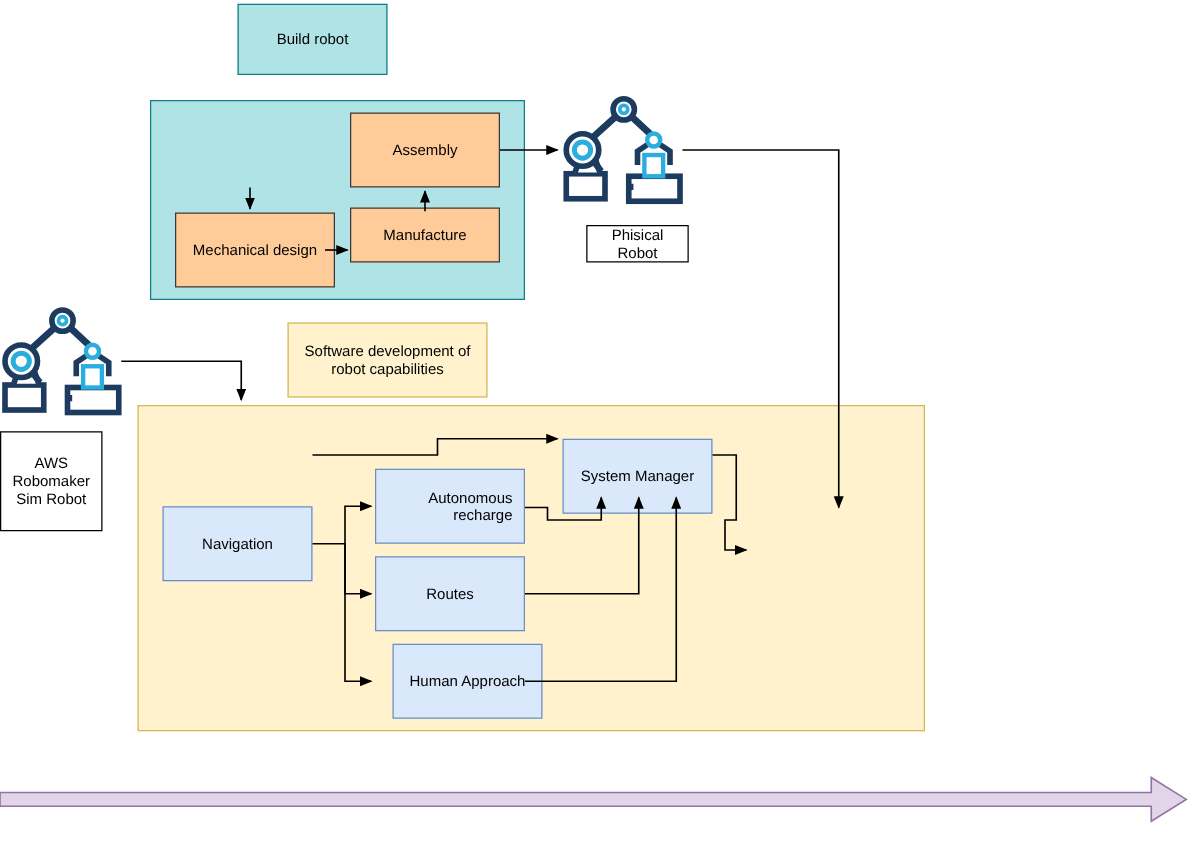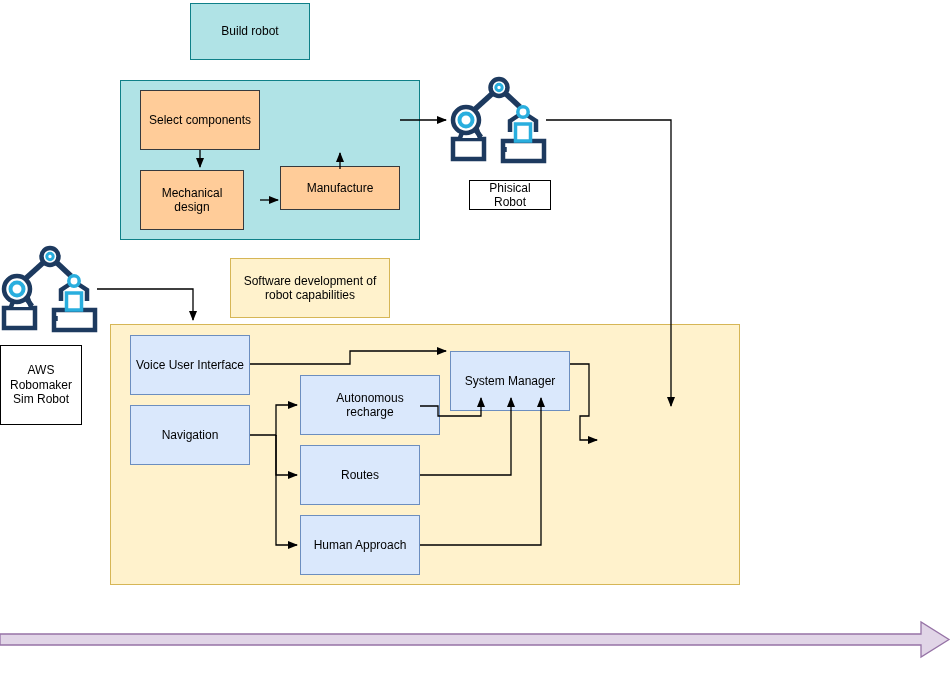--- a/index.html
+++ b/index.html
@@ -34,53 +34,50 @@
 <body>
 
 <div class="canvas">
 
   <div class="node container-box teal" style="left:120px;top:80px;width:300px;height:160px;"></div>
   <div class="node container-box yellow" style="left:110px;top:324px;width:630px;height:261px;"></div>
 
   <div class="node teal" style="left:190px;top:3px;width:120px;height:57px;">
     <span>Build robot</span>
   </div>
-  <div class="node orange" style="left:140px;top:90px;width:120px;height:60px;">
-    <span>Select components</span>
+  <div class="node orange" style="left:280px;top:90px;width:120px;height:60px;">
+    <span>Assembly</span>
   </div>
-  <div class="node orange" style="left:140px;top:170px;width:104px;height:60px;">
+  <div class="node orange" style="left:140px;top:170px;width:128px;height:60px;">
     <span>Mechanical design</span>
   </div>
   <div class="node orange" style="left:280px;top:166px;width:120px;height:44px;">
     <span>Manufacture</span>
   </div>
 
   <div class="node white" style="left:469px;top:180px;width:82px;height:30px;">
     <span>Phisical Robot</span>
   </div>
   <div class="node white" style="left:0px;top:345px;width:82px;height:80px;">
     <span>AWS Robomaker Sim Robot</span>
   </div>
 
   <div class="node yellow" style="left:230px;top:258px;width:160px;height:60px;">
     <span style="max-width:142px;">Software development of robot capabilities</span>
   </div>
-  <div class="node blue" style="left:130px;top:335px;width:120px;height:60px;">
-    <span>Voice User Interface</span>
-  </div>
   <div class="node blue" style="left:130px;top:405px;width:120px;height:60px;">
     <span>Navigation</span>
   </div>
-  <div class="node blue" style="left:300px;top:375px;width:140px;height:60px;">
+  <div class="node blue" style="left:300px;top:375px;width:120px;height:60px;text-align:right;">
     <span style="max-width:100px;">Autonomous recharge</span>
   </div>
   <div class="node blue" style="left:300px;top:445px;width:120px;height:60px;">
     <span>Routes</span>
   </div>
-  <div class="node blue" style="left:300px;top:515px;width:120px;height:60px;">
+  <div class="node blue" style="left:314px;top:515px;width:120px;height:60px;">
     <span>Human Approach</span>
   </div>
   <div class="node blue" style="left:450px;top:335px;width:120px;height:60px;margin-top:16px;">
     <span>System Manager</span>
   </div>
 
   <div class="time-label">Time</div>
 
   <svg class="overlay" viewBox="0 0 951 693" xmlns="http://www.w3.org/2000/svg">
     <defs>

